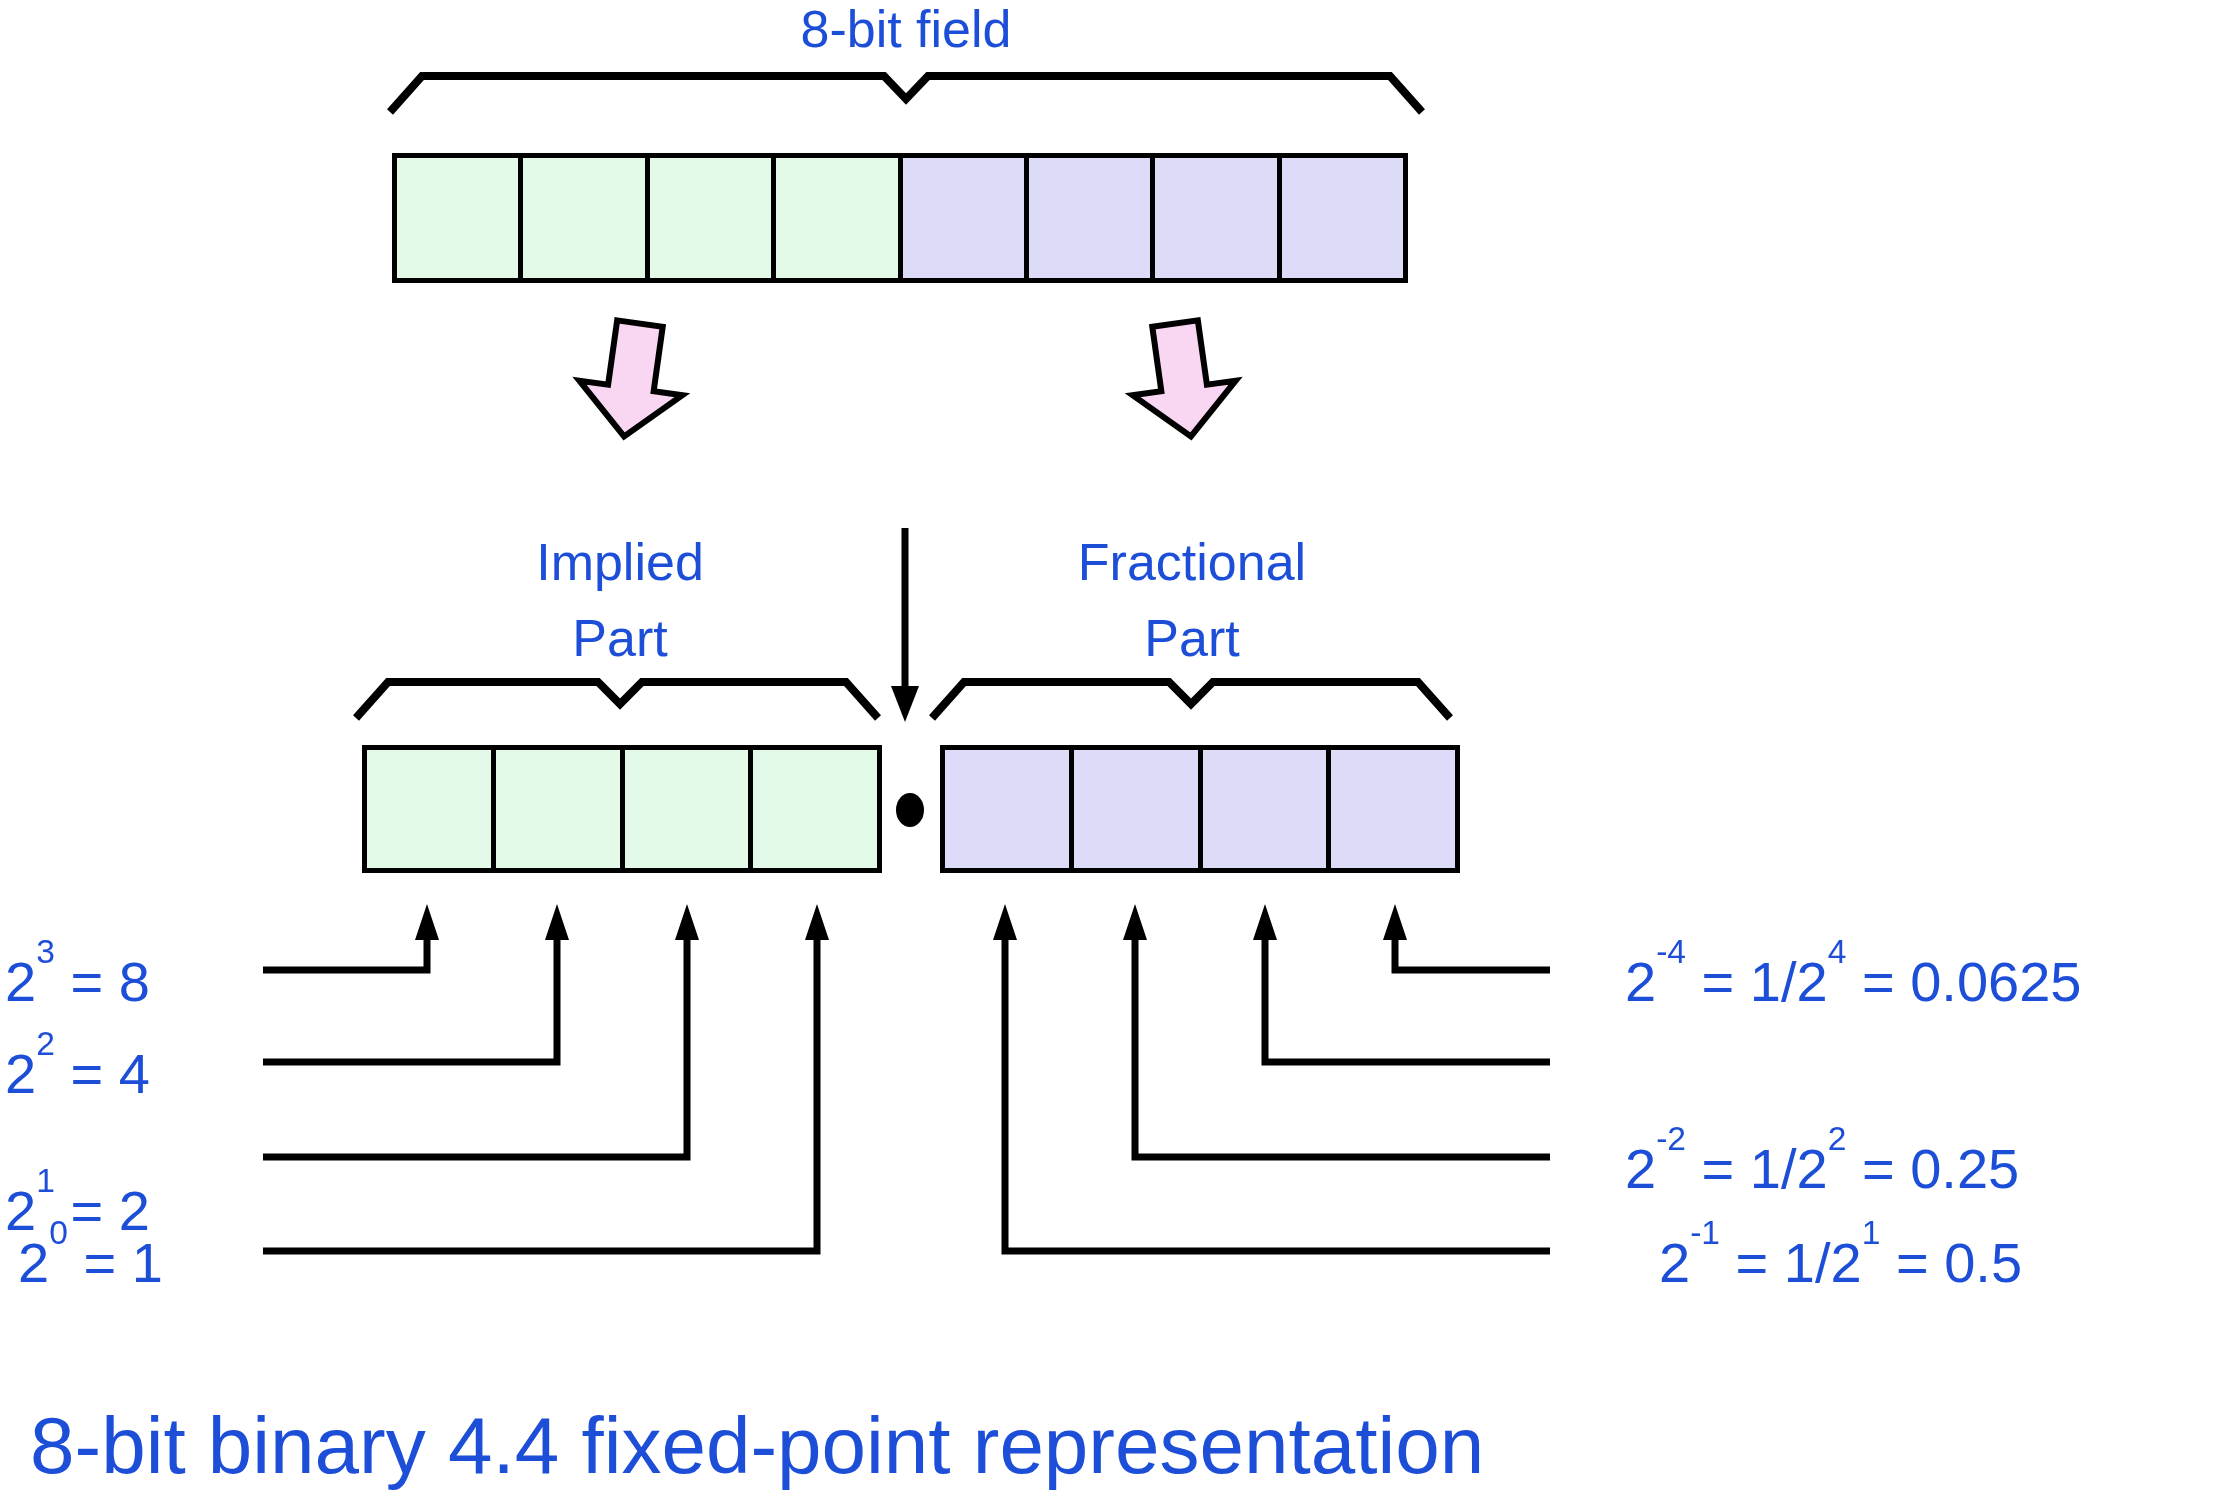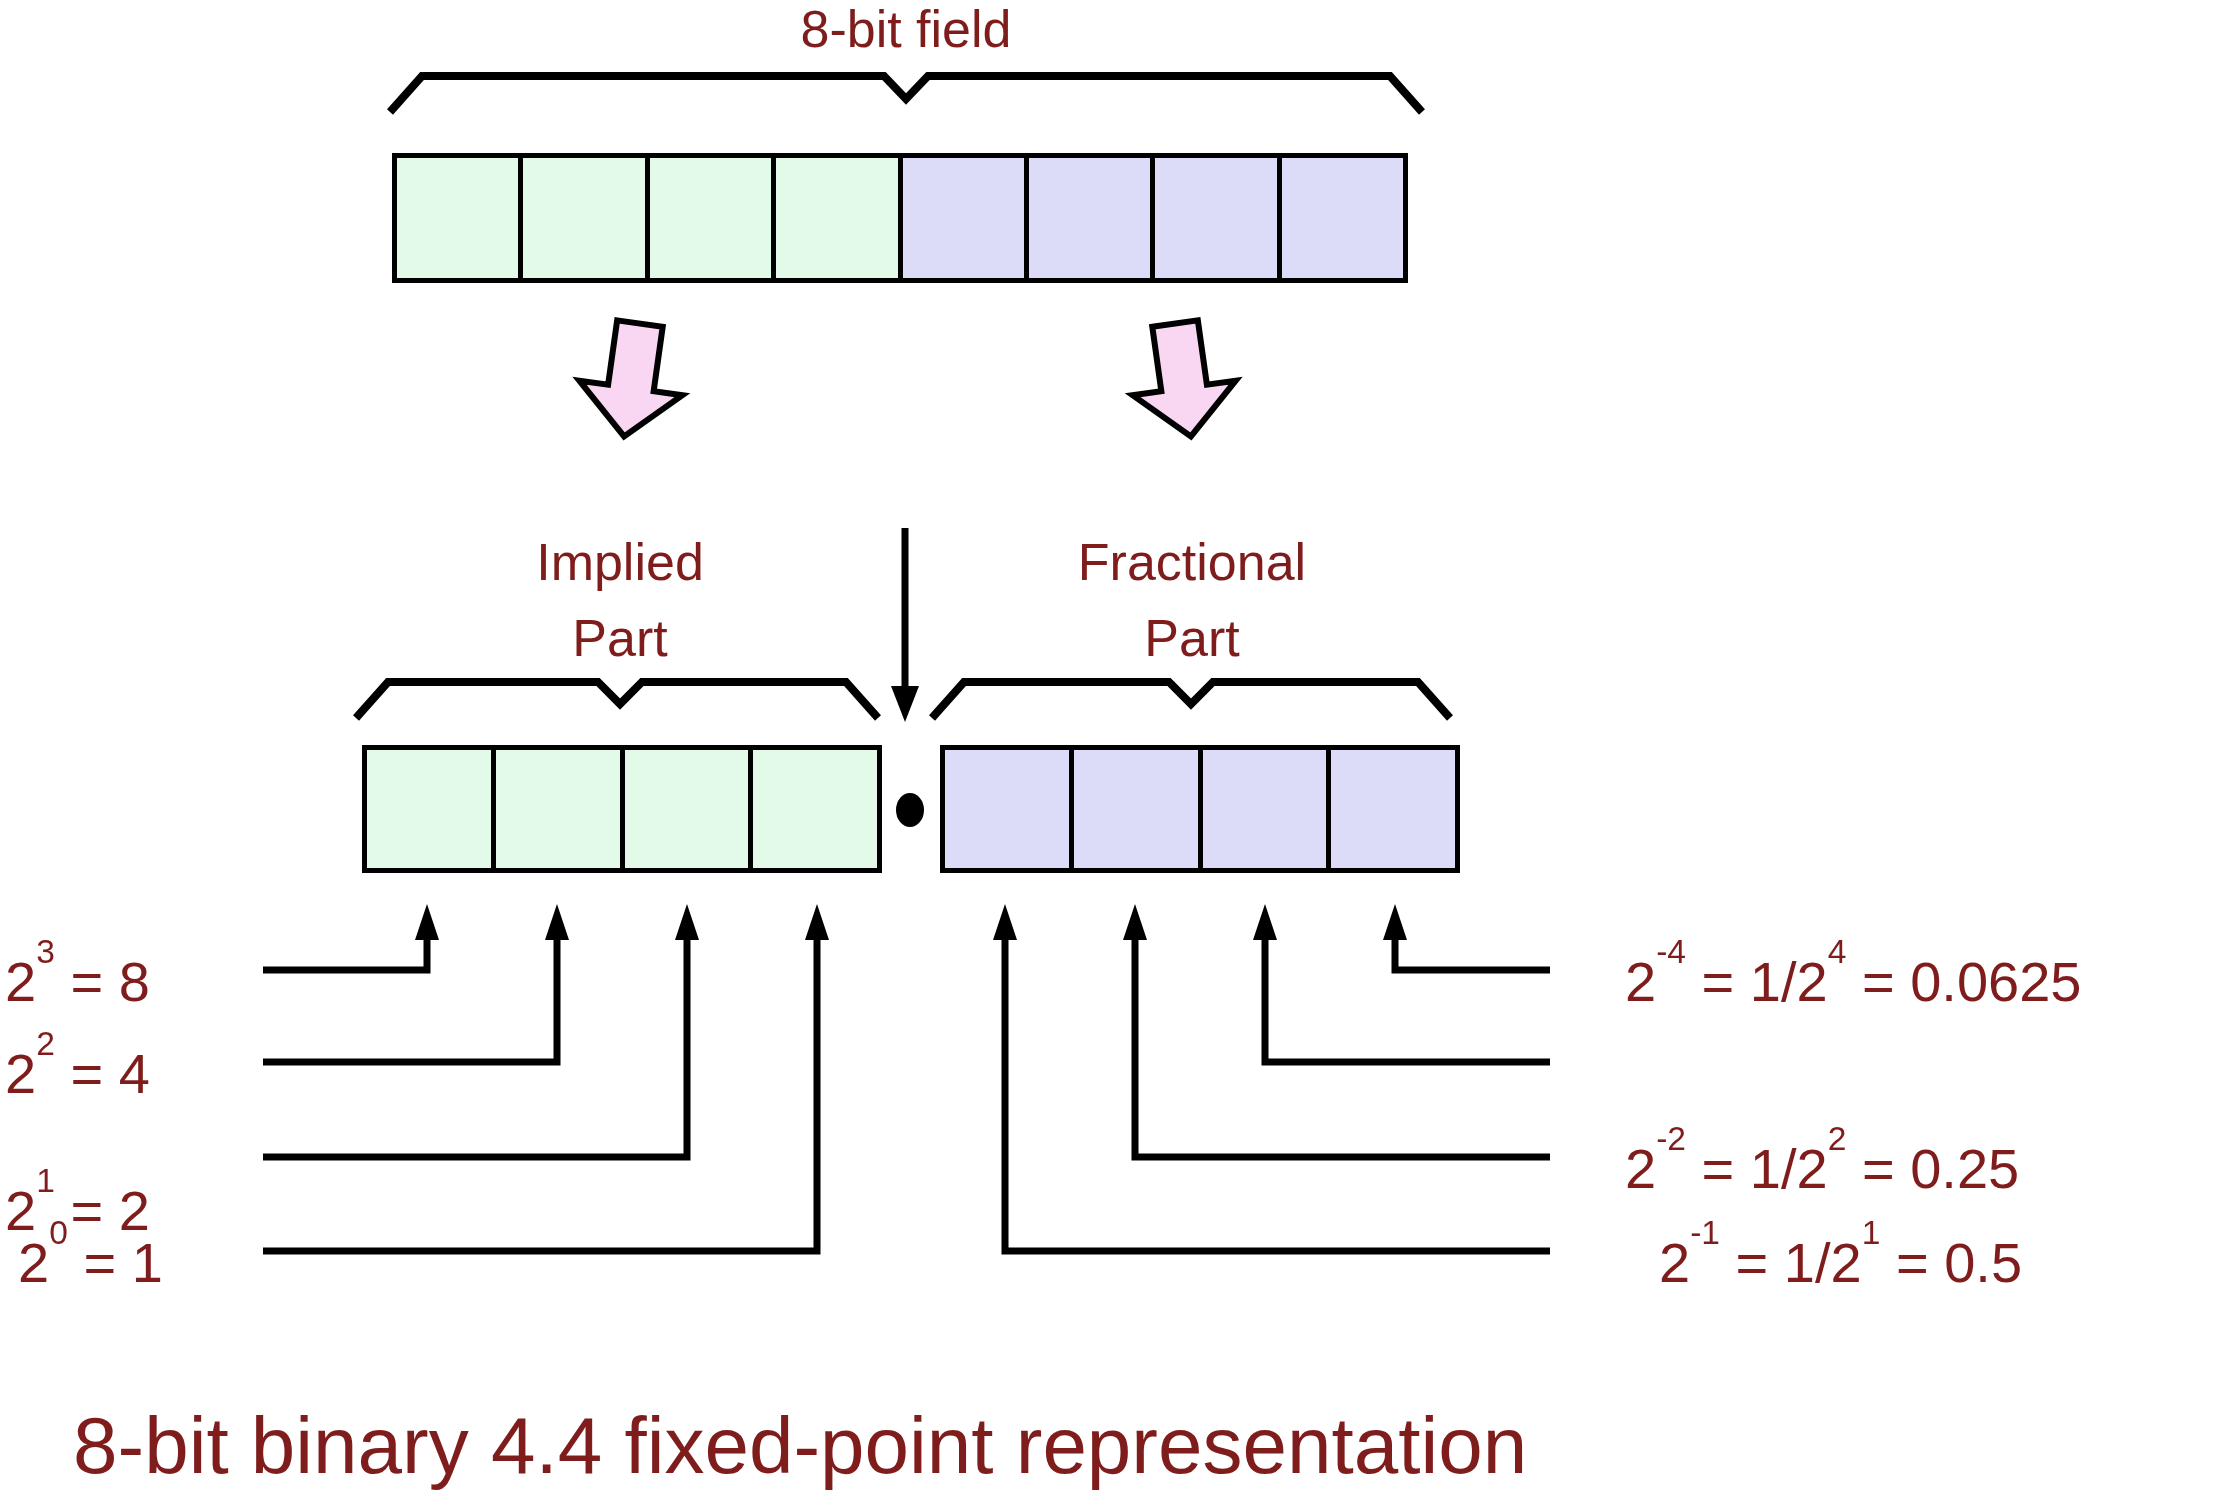--- a/index.html
+++ b/index.html
@@ -1,18 +1,18 @@
 <!DOCTYPE html>
 <html style="--integer_fill: #e3fae8; --fraction_fill: #dcdcf8; --arrow_fill: #f9d6f2; --stroke: #000000;"><head>
 <meta charset="utf-8">
 <style>
   html,body { margin:0; padding:0; background:#ffffff; }
   #stage {
     position:relative; width:2239px; height:1505px; background:#ffffff;
-    font-family:"Liberation Sans", sans-serif; color:#7f1d1d; overflow:hidden;
+    font-family:"Liberation Sans", sans-serif; color:#1d4ed8; overflow:hidden;
   }
   svg.overlay { position:absolute; left:0; top:0; width:2239px; height:1505px; }
   .brace, .lineart { fill:none; stroke:var(--stroke); stroke-width:8; stroke-linejoin:miter; stroke-linecap:butt; }
   .connector { fill:none; stroke:var(--stroke); stroke-width:7; }
   .arrowhead { fill:var(--stroke); stroke:none; }
   .pink-arrow { fill:var(--arrow_fill); stroke:var(--stroke); stroke-width:6; stroke-linejoin:miter; }
   .dot { fill:var(--stroke); }
 
   .bit-row { position:absolute; display:flex; box-sizing:border-box;
              border:5px solid var(--stroke); background:#fff; }
@@ -20,21 +20,21 @@
   .bit-cell:first-child { border-left:none; }
   .int-fill  { background:var(--integer_fill); }
   .frac-fill { background:var(--fraction_fill); }
 
   .txt { position:absolute; white-space:nowrap; }
   .centered { transform:translateX(-50%); text-align:center; }
   .heading { font-size:52px; line-height:76px; }
   .field-label { font-size:52px; line-height:58px; }
   .weight { font-size:56px; line-height:72px;text-align:center; }
   .weight sup { font-size:0.6em; position:relative; top:-0.55em; }
-  .caption { font-size:80px; line-height:100px;margin-left:43px; }
+  .caption { font-size:80px; line-height:100px; }
 </style>
 </head>
 <body>
 
 <div id="stage">
 
   <svg class="overlay" viewBox="0 0 2239 1505">
 
     <path class="brace" d="M 390 112 L 422 76 L 884 76 L 906 99 L 928 76 L 1390 76 L 1422 112"></path>
 

